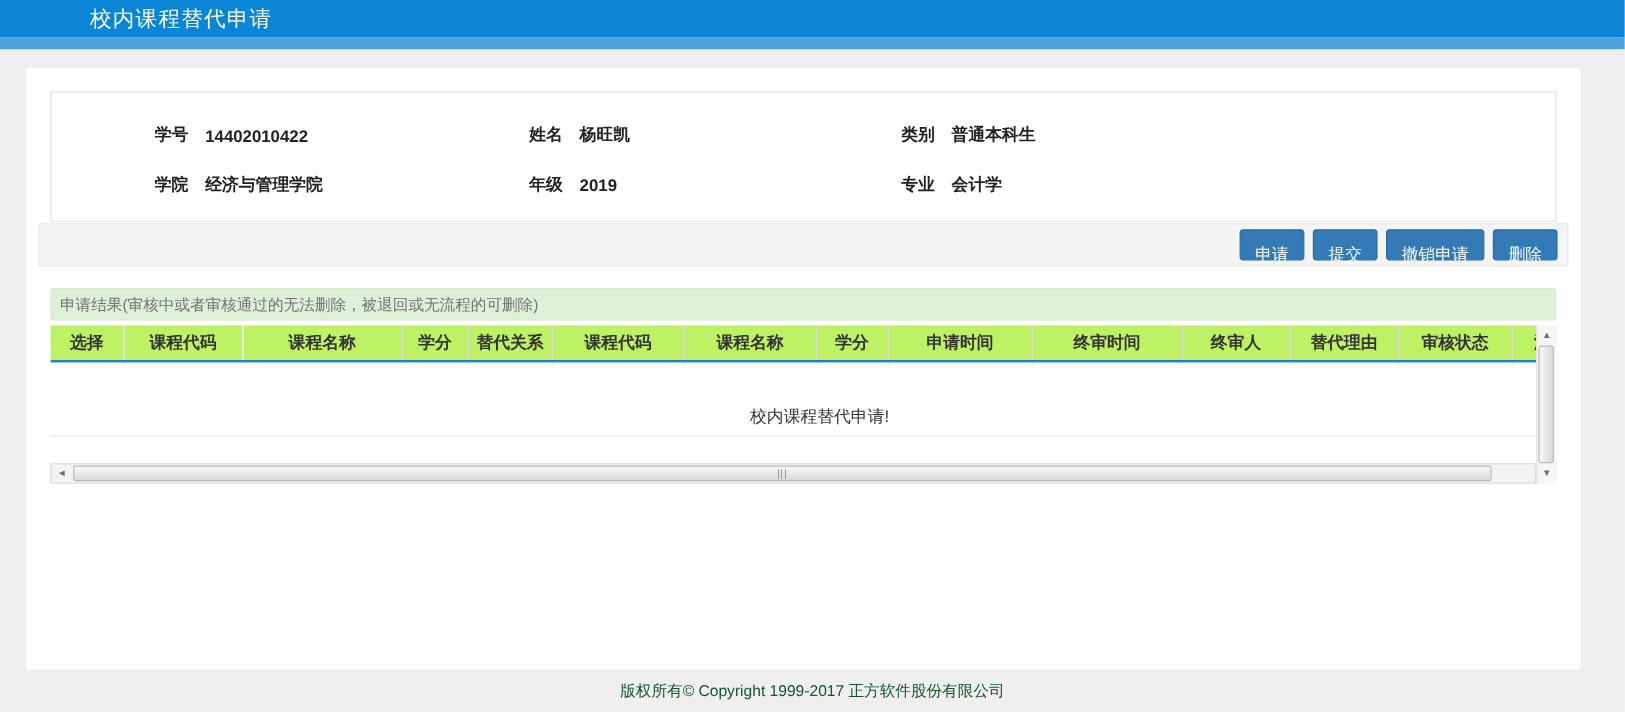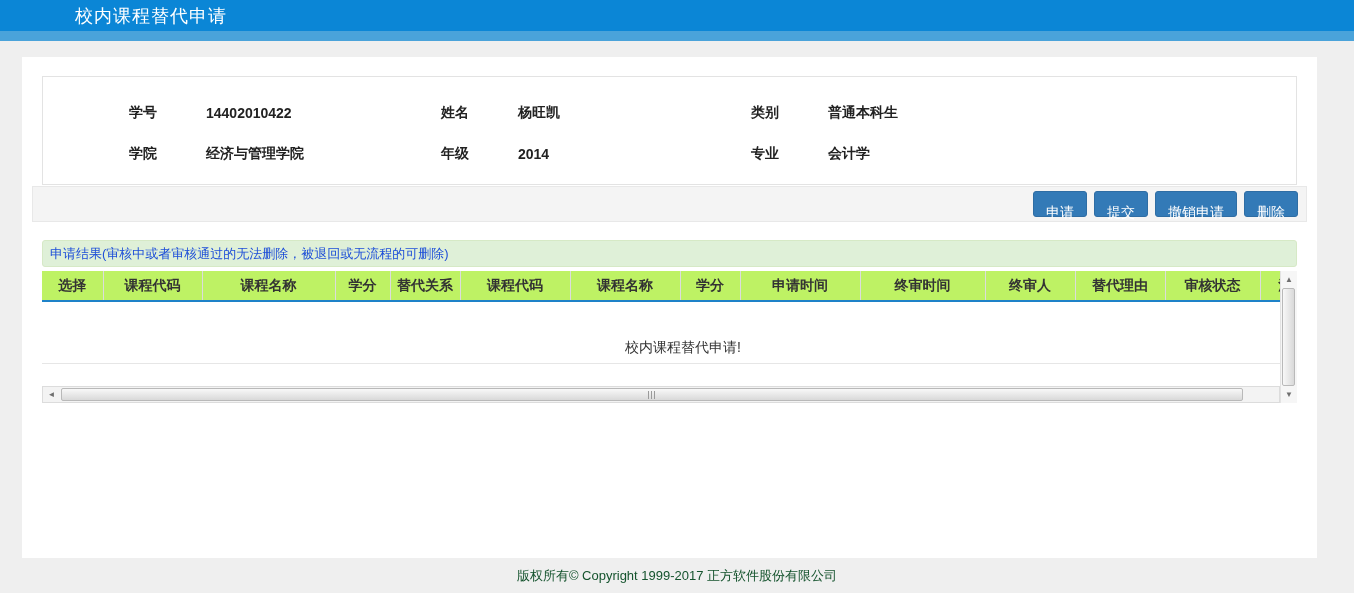--- a/index.html
+++ b/index.html
@@ -20,21 +20,21 @@
     background:#ffffff; padding:9px 10px; overflow:hidden;
   }
 
   
   .info-panel {
     margin:10px 10px 0 10px; height:109px;
     border:1px solid #e3e3e3; background:#fff;
     padding:27px 0 0 86px;
   }
   .info-row { display:flex; margin-bottom:23px; }
-  .info-pair { display:flex; align-items:center;gap:35px; }
+  .info-pair { display:flex; align-items:center; }
   .info-pair:nth-child(1) { width:312px; }
   .info-pair:nth-child(2) { width:310px; }
   .info-label { font-weight:bold; color:#222; }
   .info-value { font-weight:bold; color:#222; margin-left:14px; }
 
   
   .toolbar {
     margin-top:1px; height:36px; background:#f4f4f4;
     border:1px solid #e8e8e8;
     display:flex; align-items:center; justify-content:flex-end;
@@ -43,21 +43,21 @@
   .btn {
     background:#337ab7; border:1px solid #2e6da4; color:#fff;
     font-size:14px; font-family:inherit; padding:12px 12px; height:25px;
     border-radius:3px; cursor:pointer; line-height:17px;
   }
 
   
   .results { margin:18px 10px 0 10px; }
   .notice {
     height:27px; background:#dff0d8; border:1px solid #d6e9c6; border-radius:3px;
-    color:#1d4ed8; font-size:13px; display:flex; align-items:center; padding-left:7px;
+    color:#737373; font-size:13px; display:flex; align-items:center; padding-left:7px;
     margin-bottom:4px;
   }
 
   .table-grid {
     display:grid;
     grid-template-columns:1fr 17px;
     grid-template-rows:115px 17px;
   }
   .scroll-content { grid-column:1; grid-row:1; overflow:hidden; background:#fff; }
 
@@ -143,21 +143,21 @@
         <span class="info-value">普通本科生</span>
       </div>
     </div>
     <div class="info-row">
       <div class="info-pair">
         <span class="info-label">学院</span>
         <span class="info-value">经济与管理学院</span>
       </div>
       <div class="info-pair">
         <span class="info-label">年级</span>
-        <span class="info-value">2014</span>
+        <span class="info-value">2019</span>
       </div>
       <div class="info-pair">
         <span class="info-label">专业</span>
         <span class="info-value">会计学</span>
       </div>
     </div>
   </div>
 
   <div class="toolbar">
     <button class="btn">申请</button>

